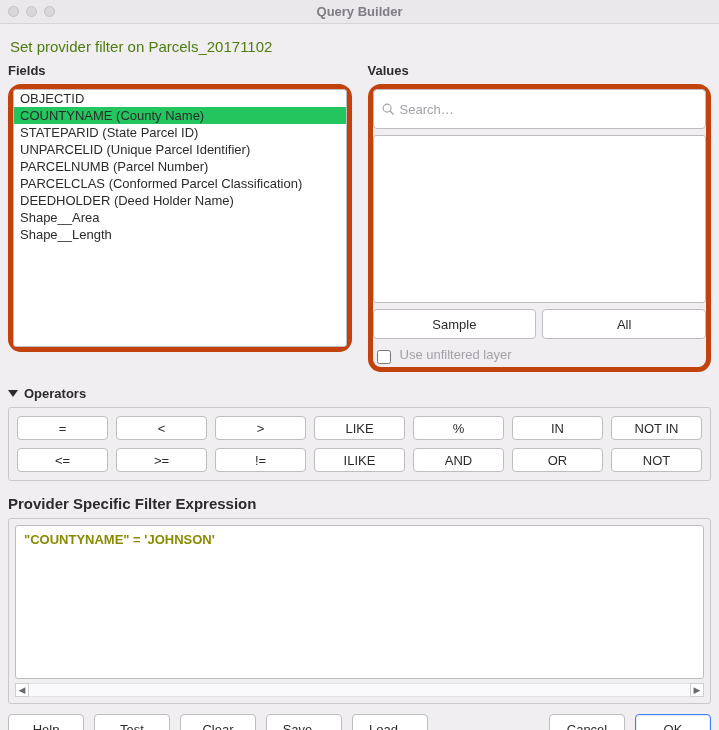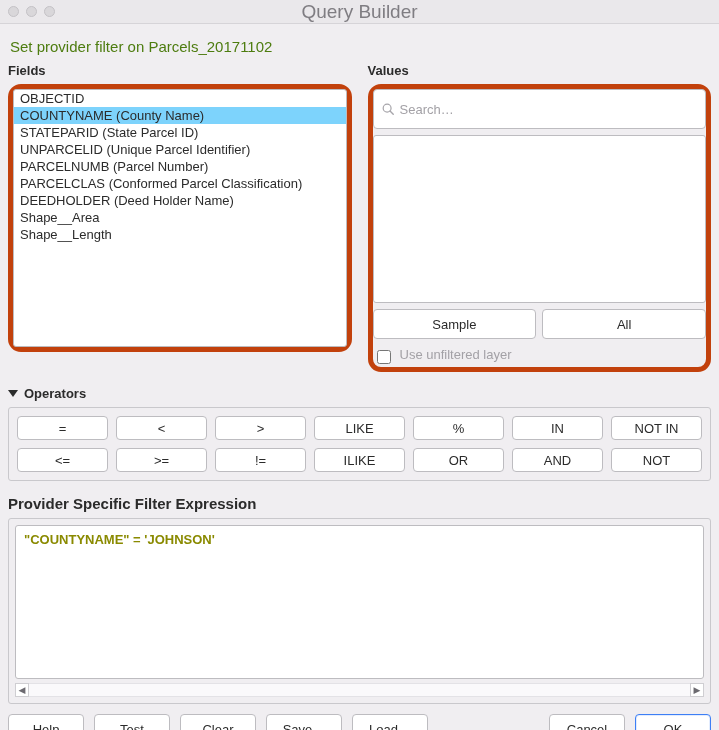--- a/index.html
+++ b/index.html
@@ -3,34 +3,34 @@
 <meta charset="utf-8">
 <style>
   * { box-sizing: border-box; font-family: -apple-system, "Helvetica Neue", Arial, sans-serif; }
   html, body { margin: 0; padding: 0; }
   body { width: 719px; height: 730px; background: #f0eef1; color: #2b2b2b; font-size: 13px; }
 
   
   .titlebar { height: 24px; background: #eae8eb; border-bottom: 1px solid #d6d4d8; display: flex; align-items: center; position: relative; }
   .traffic { display: flex; gap: 7px; padding-left: 8px; }
   .tl-dot { width: 11px; height: 11px; border-radius: 50%; background: #d9d7da; border: 1px solid #c4c2c6; }
-  .title { position: absolute; left: 0; right: 0; text-align: center; font-weight: 400; color: #7f7d82; font-size: 19px; pointer-events: none; }
+  .title { position: absolute; left: 0; right: 0; text-align: center; font-weight: 700; color: #7f7d82; font-size: 13px; pointer-events: none; }
 
   .content { padding: 8px 8px 6px 8px; }
 
   .subtitle { font-size: 15px; padding: 6px 2px 8px 2px; color: #4d7c0f; }
 
   .cols { display: flex; gap: 16px; }
   .col { flex: 1 1 0; min-width: 0; }
   .label-h { font-weight: 700; font-size: 13px; padding: 0 0 6px 0; }
 
   .panel { background: #f0eef1; border: 5px solid #c2410c; border-radius: 13px; }
   .listbox { background: #fff; border: 1px solid #bdbcc0; border-radius: 3px; height: 258px; overflow: auto; }
   .listbox .item { padding: 1px 6px; font-size: 13px; line-height: 15px; cursor: default; }
-  .listbox .item.selected { background: #7dd3fc; }
+  .listbox .item.selected { background: #22c55e; }
 
   .search-wrap { position: relative; }
   .search-ico { position: absolute; left: 8px; top: 50%; transform: translateY(-50%); width: 14px; height: 14px; color: #a7a5aa; }
   .search-input { width: 100%; height: 40px; border: 1px solid #bdbcc0; border-radius: 4px; padding: 0 8px 0 26px; font-size: 13px; background: #fff; color: #333; }
   .search-input::placeholder { color: #a3a1a6; }
 
   .values-box { margin-top: 6px; background: #fff; border: 1px solid #bdbcc0; border-radius: 3px; height: 168px; }
 
   .btn { display: inline-flex; align-items: center; justify-content: center; background: #fff; border: 1px solid #bdbcc0; border-radius: 4px; height: 30px; font-size: 13px; color: #2b2b2b; cursor: default; user-select: none; }
   .btn.wide { flex: 1 1 0; }
@@ -133,22 +133,22 @@
           <div class="btn">LIKE</div>
           <div class="btn">%</div>
           <div class="btn">IN</div>
           <div class="btn">NOT IN</div>
         </div>
       <div class="op-grid mt8" id="op-row2">
           <div class="btn">&lt;=</div>
           <div class="btn">&gt;=</div>
           <div class="btn">!=</div>
           <div class="btn">ILIKE</div>
+          <div class="btn">AND</div>
           <div class="btn">OR</div>
-          <div class="btn">AND</div>
           <div class="btn">NOT</div>
         </div>
     </div>
   </div>
 
   <div class="expr-label">Provider Specific Filter Expression</div>
   <div class="expr-panel">
     <div class="expr-box" id="expr-box"><span style="color: rgb(138, 138, 0); font-weight: 600;">"COUNTYNAME" = 'JOHNSON'</span></div>
     <div class="hscroll">
       <div class="arrow">◀</div>

